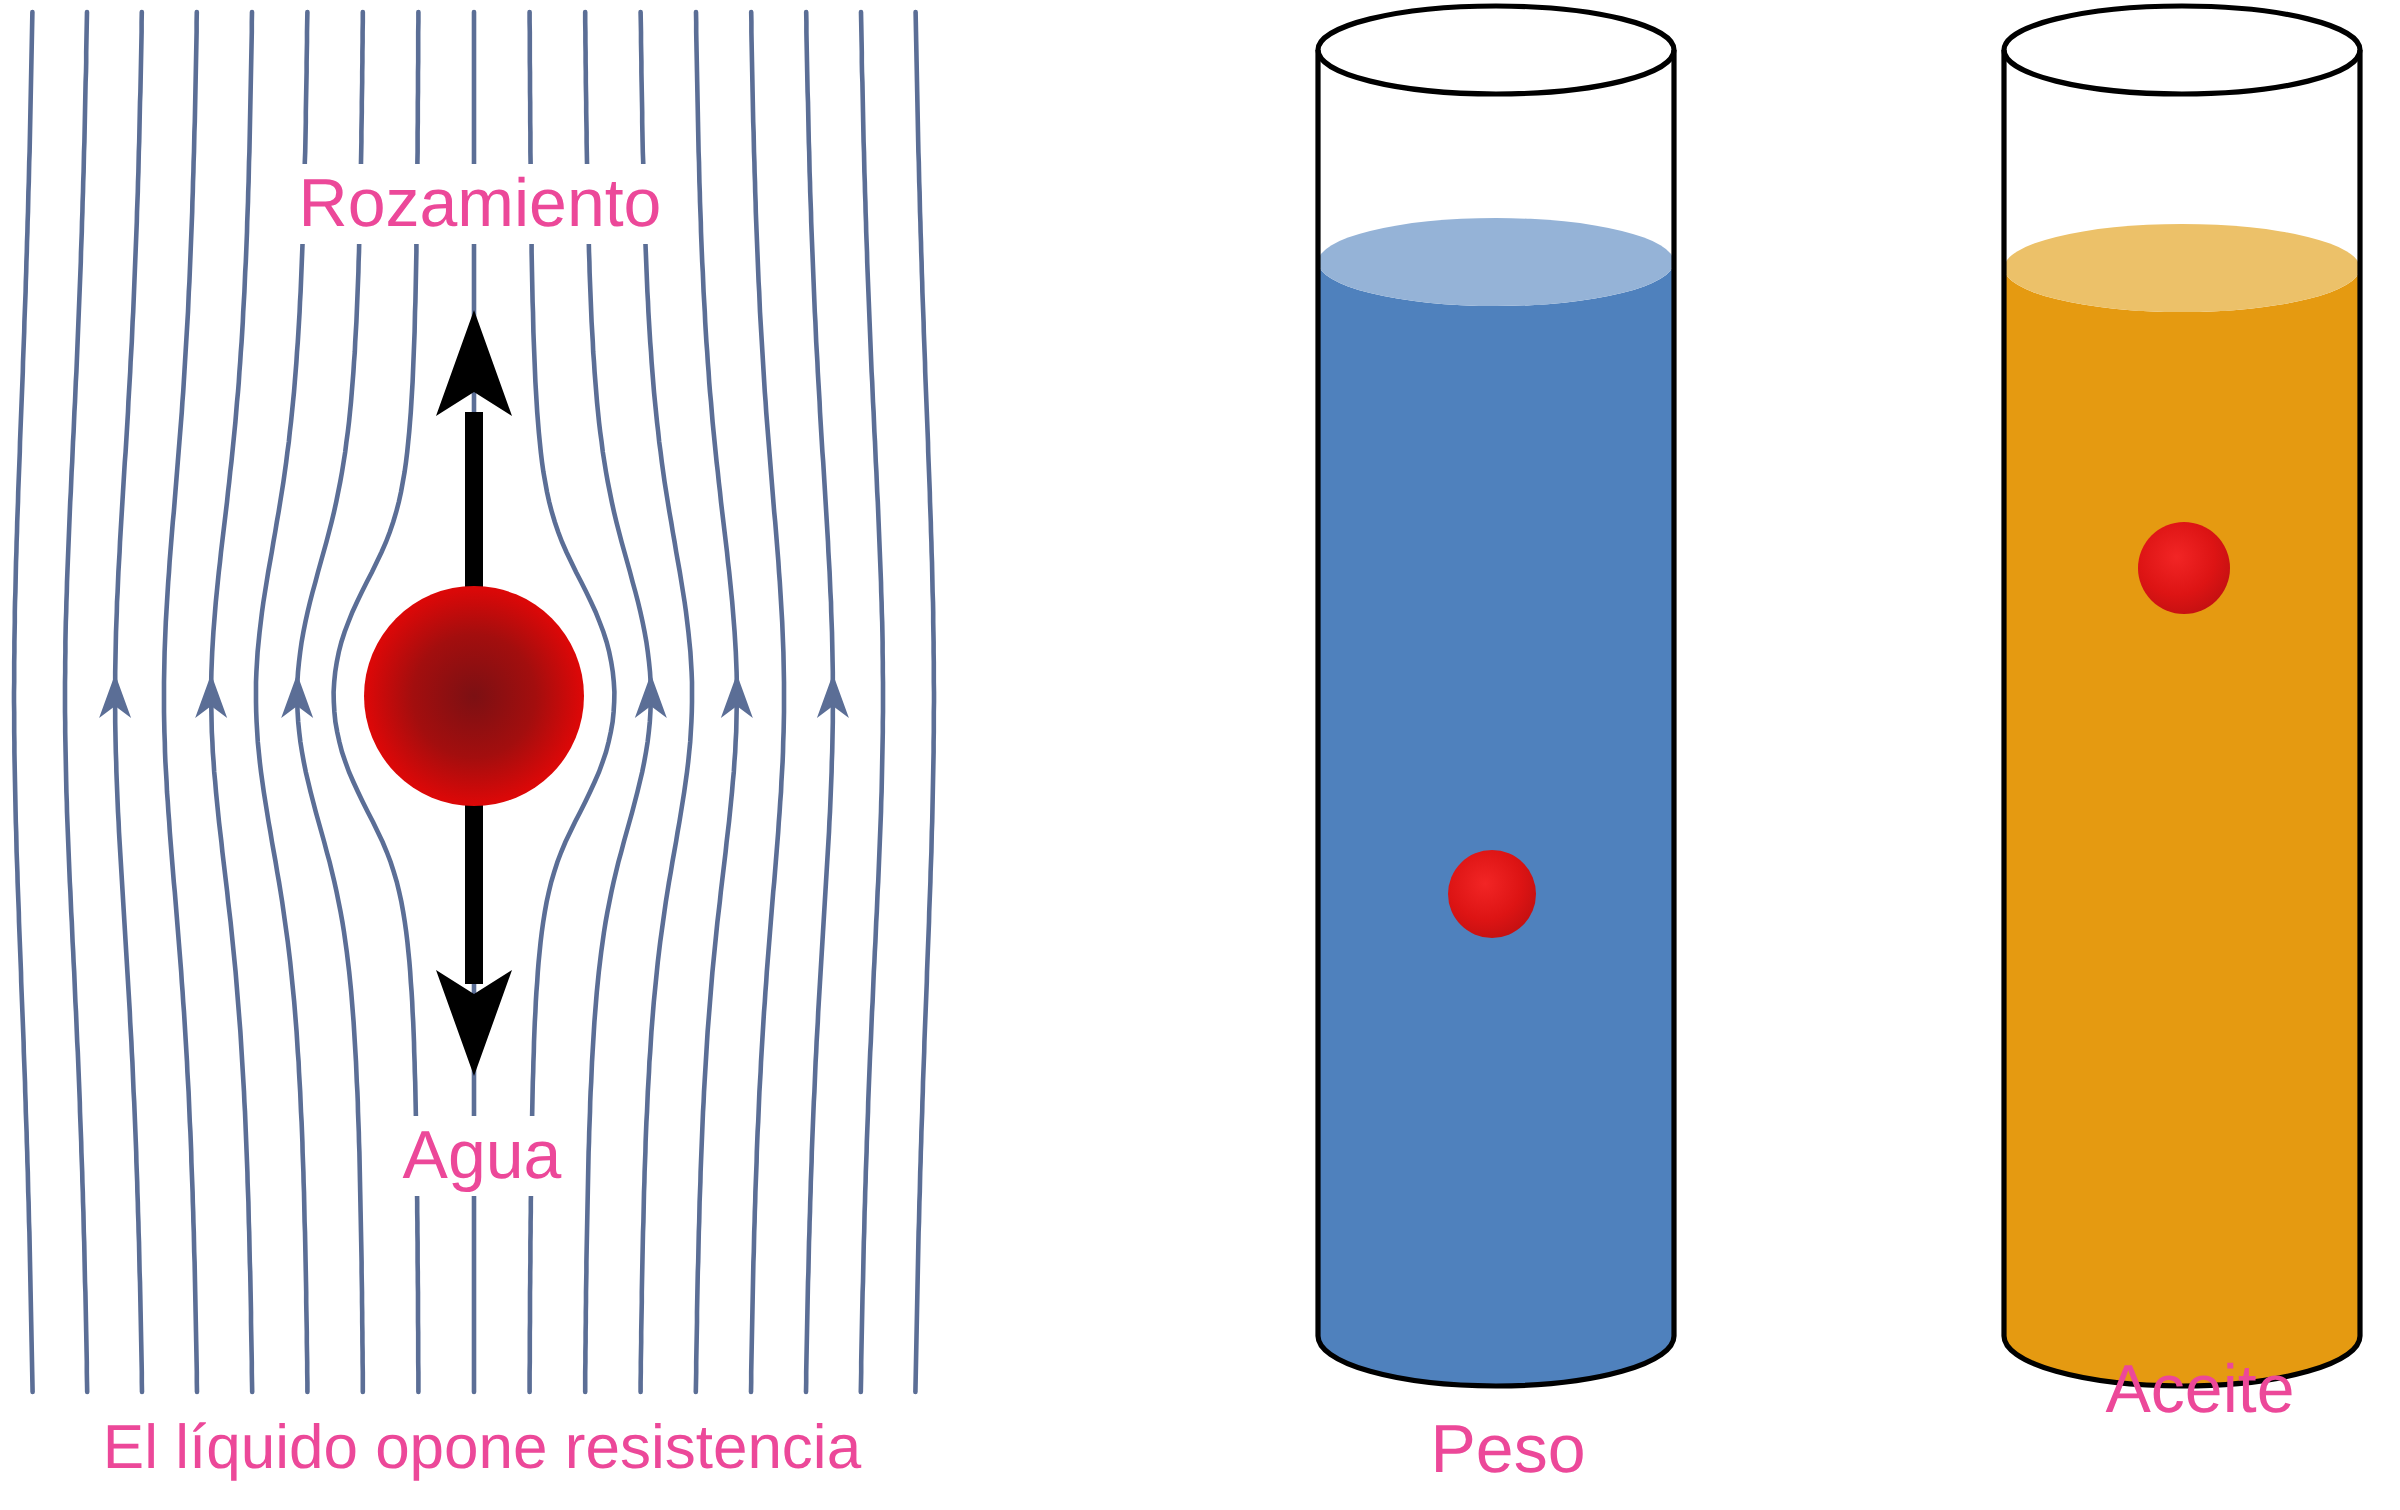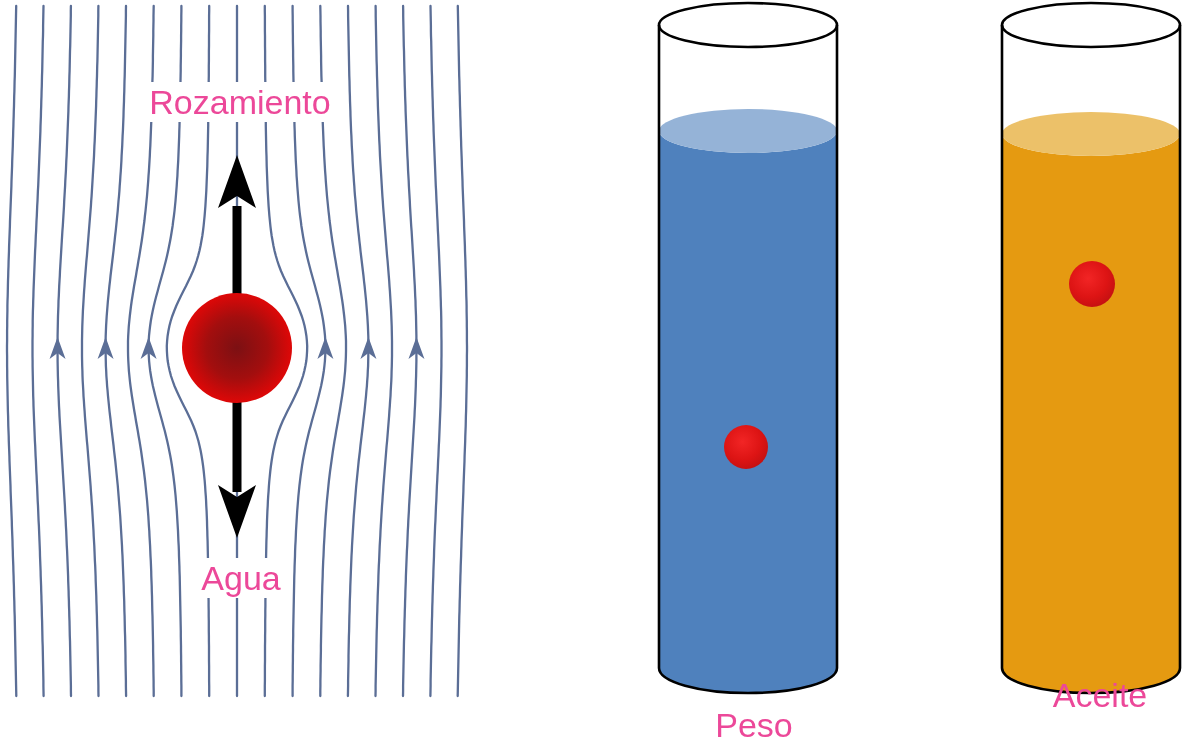--- a/index.html
+++ b/index.html
@@ -80,18 +80,19 @@
       <ellipse cx="1091" cy="134" rx="89" ry="22" fill="#ecc169"></ellipse>
       <circle cx="1092" cy="284" r="23" fill="url(#ballGrad)"></circle>
       <path d="M 1002 25 L 1002 668 A 89 25 0 0 0 1180 668 L 1180 25" fill="none" stroke="#000000" stroke-width="2.6"></path>
       <ellipse cx="1091" cy="25" rx="89" ry="22" fill="none" stroke="#000000" stroke-width="2.6"></ellipse>
     </svg>
 
   <div class="lbl boxed" style="left:240px;top:82px;">Rozamiento</div>
 
   <div class="lbl boxed" style="left:241px;top:558px;">Agua</div>
 
+  <div class="lbl caption" style="left:241px;top:707px;">El líquido opone resistencia</div>
 
   <div class="lbl" style="left:754px;top:706px;">Peso</div>
 
   <div class="lbl" style="left:1100px;top:676px;">Aceite</div>
 
 </div>
 
 </body></html>

